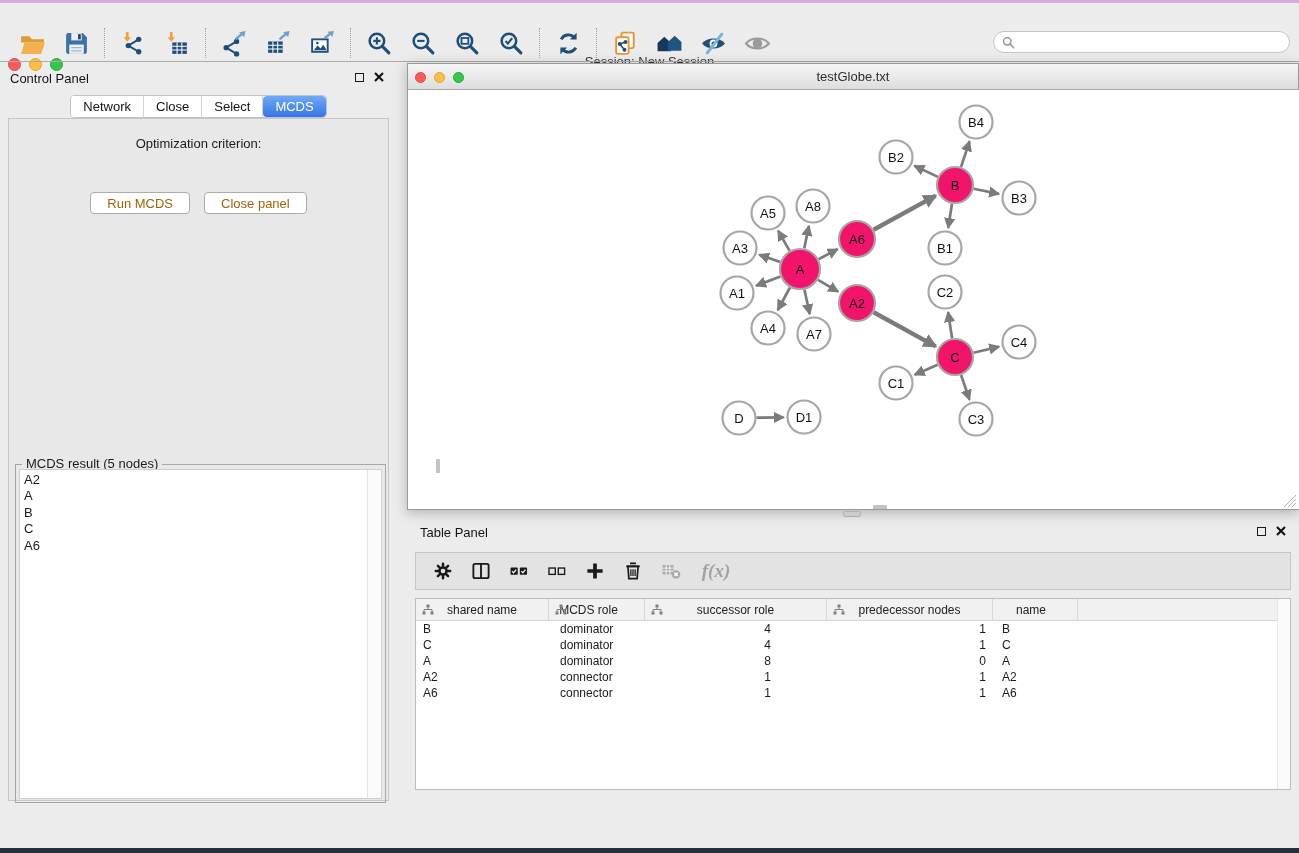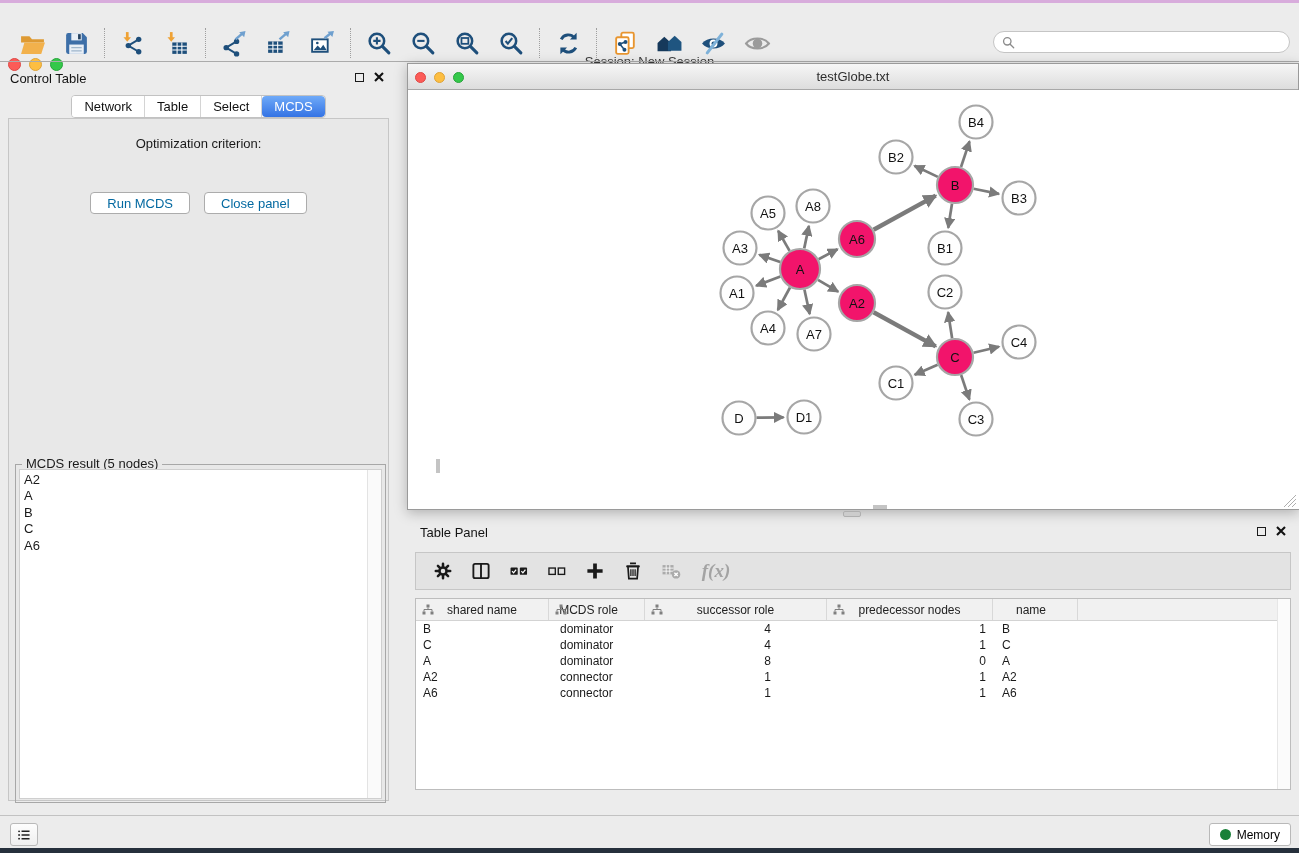--- a/index.html
+++ b/index.html
@@ -45,21 +45,21 @@
   .cp-content{position:absolute;left:8px;top:55px;width:381px;height:683px;background:#E8E8E8;
               border:1px solid #C6C6C6;box-sizing:border-box;}
   .opt-label{margin-top:17px;text-align:center;font-size:13px;}
   .select-box{position:absolute;left:34px;top:39px;width:314px;height:23px;background:#fff;
               border:1px solid #ABABAB;border-radius:4px;display:flex;align-items:center;box-sizing:border-box;}
   .select-text{flex:1;padding-left:8px;font-size:13px;white-space:nowrap;}
   .select-stepper{width:19px;height:19px;margin-right:1px;border-radius:4px;
                   background:linear-gradient(#72ACF9,#3470E2);display:flex;align-items:center;justify-content:center;}
   .btn-row{position:absolute;left:0;width:100%;top:73px;display:flex;justify-content:center;gap:14px;}
   .mac-btn{height:22px;padding:0 16px;background:#fff;border:1px solid #ACACAC;border-radius:4px;
-           font-size:13px;color:#0369a1;font-family:"Liberation Sans",sans-serif;}
+           font-size:13px;color:#a16207;font-family:"Liberation Sans",sans-serif;}
   .result-group{position:absolute;left:6px;top:345px;width:369px;height:337px;border:1px solid #A7A7A7;}
   .result-title{position:absolute;left:6px;top:-9px;background:#E8E8E8;padding:0 4px;font-size:13px;}
   .result-list{position:absolute;left:3px;right:3px;top:4px;bottom:3px;background:#fff;border:1px solid #CFCFCF;}
   .result-scroll{position:absolute;right:0;top:0;bottom:0;width:13px;background:#FAFAFA;border-left:1px solid #E3E3E3;}
   .result-item{font-size:13px;line-height:16.4px;padding-left:4px;}
   .result-items{padding-top:2px;}
   
   .network-window{position:absolute;left:407px;top:63px;width:892px;height:447px;background:#fff;
                   border:1px solid #9A9A9A;box-sizing:border-box;box-shadow:0 3px 12px rgba(0,0,0,.25);}
   .nw-titlebar{position:absolute;left:0;top:0;width:100%;height:26px;
@@ -281,33 +281,33 @@
   </div>
   <div class="search-box">
     <svg viewBox="0 0 14 14">
       <circle cx="5.7" cy="5.7" r="4" fill="none" stroke="#8B8B8B" stroke-width="1.4"></circle>
       <path d="M8.8 8.8L12.6 12.6" stroke="#8B8B8B" stroke-width="1.4" stroke-linecap="round"></path>
     </svg>
     <input placeholder="" style="">
   </div>
 
   <div class="control-panel">
-    <div class="cp-head panel-title">Control Table</div>
+    <div class="cp-head panel-title">Control Panel</div>
     <div class="cp-ctl panel-ctl">
       <span class="float-icon"></span>
       <span class="close-x">
         <svg viewBox="0 0 10 10">
             <path d="M1 1l8 8M9 1l-8 8" stroke="#111" stroke-width="2.1"></path>
           </svg>
       </span>
     </div>
     <div class="cp-tabs">
         <div class="seg-group" id="cp-tab-group">
           <div class="seg">Network</div>
-          <div class="seg">Table</div>
+          <div class="seg">Close</div>
           <div class="seg">Select</div>
           <div class="seg active">MCDS</div>
         </div>
       </div>
     <div class="cp-content">
       <div class="opt-label">Optimization criterion:</div>
       <div class="btn-row">
         <button class="mac-btn">Run MCDS</button>
         <button class="mac-btn">Close panel</button>
       </div>
@@ -599,30 +599,14 @@
             <div class="td c1">connector</div>
             <div class="td c2">1</div>
             <div class="td c3">1</div>
             <div class="td c4">A6</div>
           </div>
         </div>
       <div class="tp-vscroll"></div>
     </div>
   </div>
 
-  <div class="status-bar">
-    <button class="sb-left-btn">
-      <svg viewBox="0 0 26 26">
-        <g fill="#222">
-            <circle cx="5" cy="7" r="1.5"></circle>
-            <circle cx="5" cy="13" r="1.5"></circle>
-            <circle cx="5" cy="19" r="1.5"></circle>
-          </g>
-        <path d="M9 7h13M9 13h13M9 19h13" stroke="#222" stroke-width="2.4"></path>
-      </svg>
-    </button>
-    <button class="memory-btn">
-      <span class="memory-dot"></span>
-      <span>Memory</span>
-    </button>
-  </div>
   <div class="bottom-strip"></div>
 </div>
 
 </body></html>

